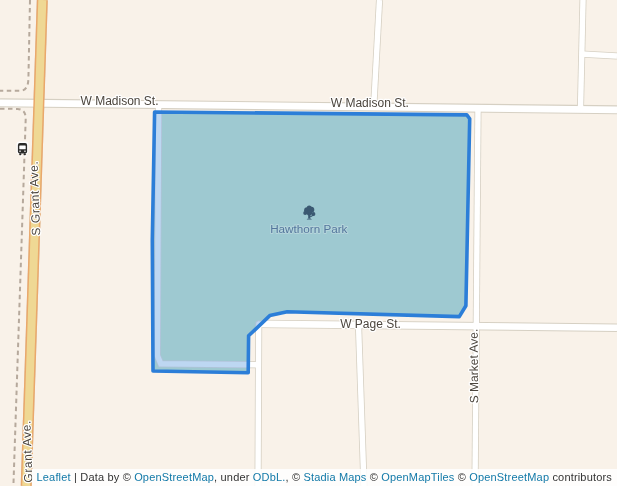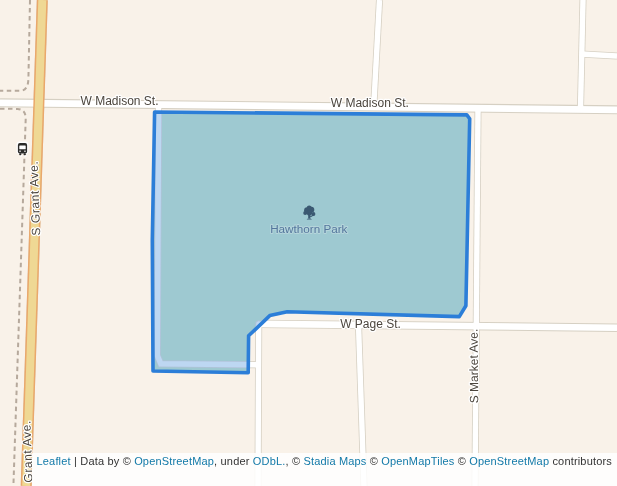--- a/index.html
+++ b/index.html
@@ -1,20 +1,20 @@
 <!DOCTYPE html>
 <html><head>
 <meta charset="utf-8">
 <style>
   html,body{margin:0;padding:0;}
   body{width:617px;height:486px;overflow:hidden;font-family:"Liberation Sans",sans-serif;}
   #map{position:relative;width:617px;height:486px;background:#f9f2e9;}
   svg{position:absolute;top:0;left:0;}
   .attr{position:absolute;right:0;bottom:0;height:17px;background:rgba(255,255,255,0.85);
-    font-size:11px;color:#333;padding:0 5px 16px 5px;line-height:17px;white-space:nowrap;letter-spacing:0.175px;}
+    font-size:11px;color:#333;padding:0 5px 0 5px;line-height:17px;white-space:nowrap;letter-spacing:0.175px;}
   .attr a{color:#1279a8;text-decoration:none;}
 </style>
 </head>
 <body>
 <div id="map">
 <svg width="617" height="486" viewBox="0 0 617 486">
   <defs>
 
     <clipPath id="parkclip">
       <path d="M154.6,112 L466.8,114.9 L469.7,118.8 L465.9,305.8 L459.3,316.6 L287.2,311.8 L269.8,315.6 L248.6,335.8 L248.2,372.8 L153.0,371.0 L152.3,240 Z"></path>

